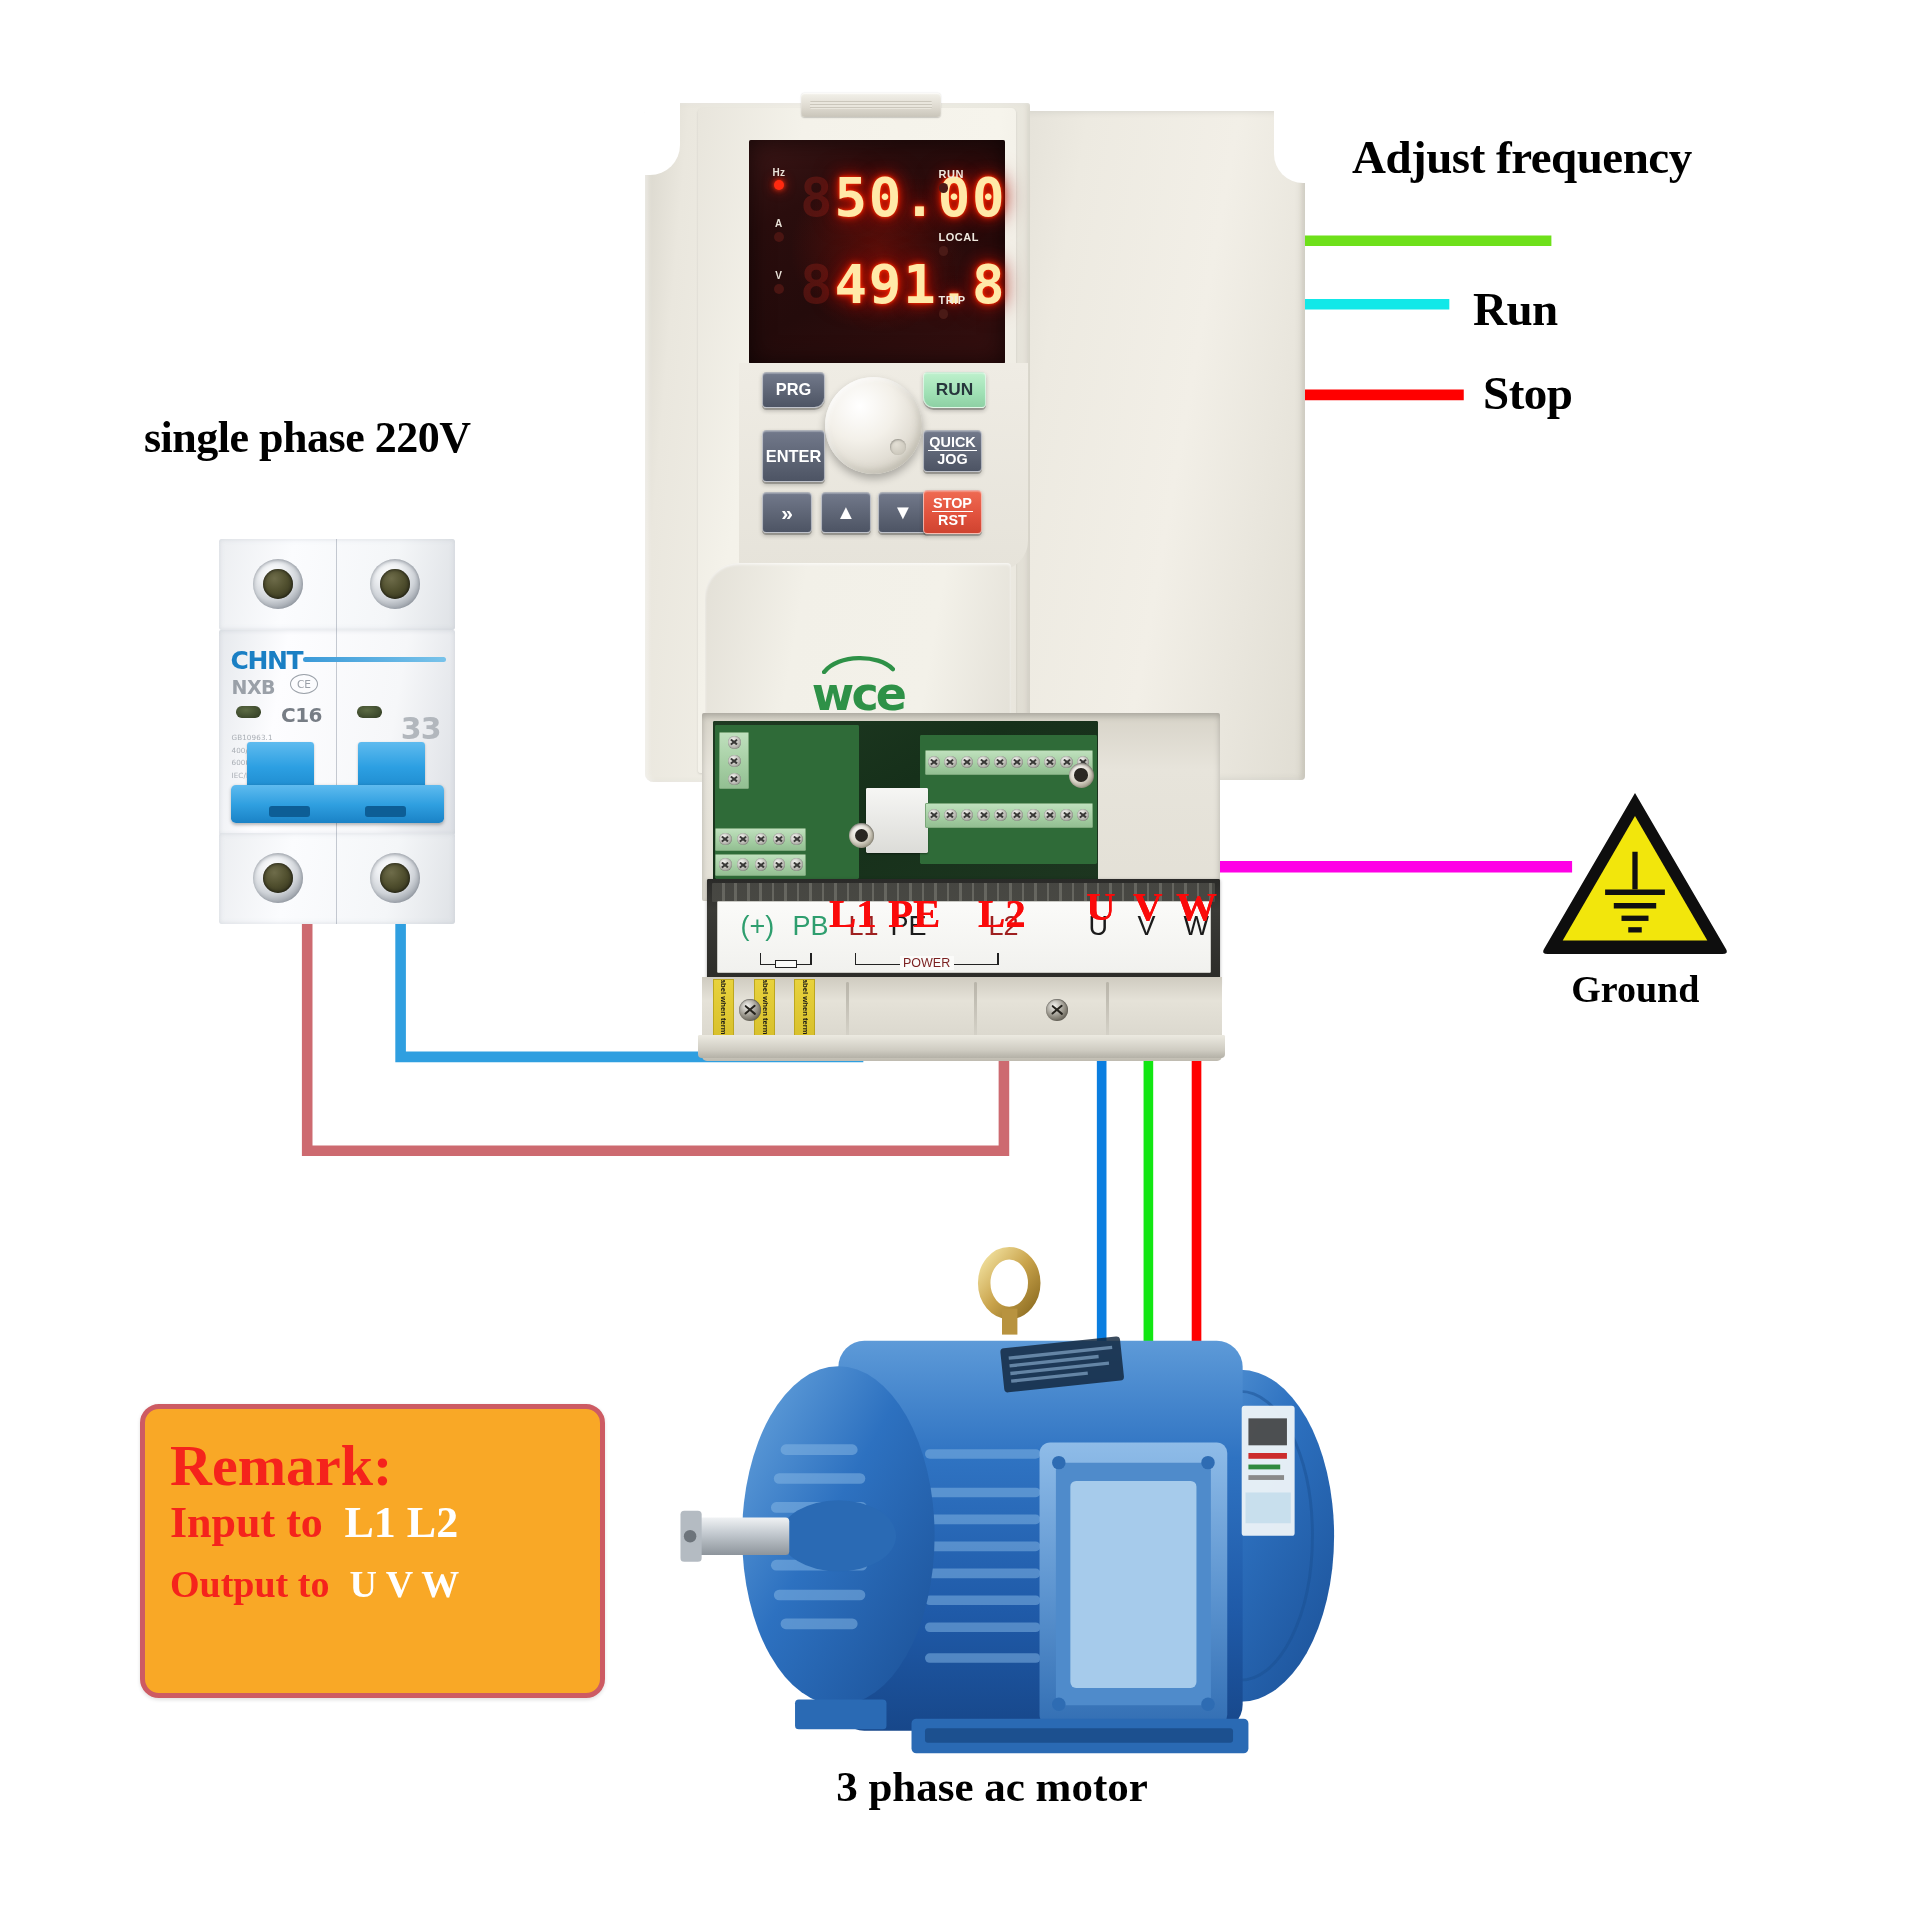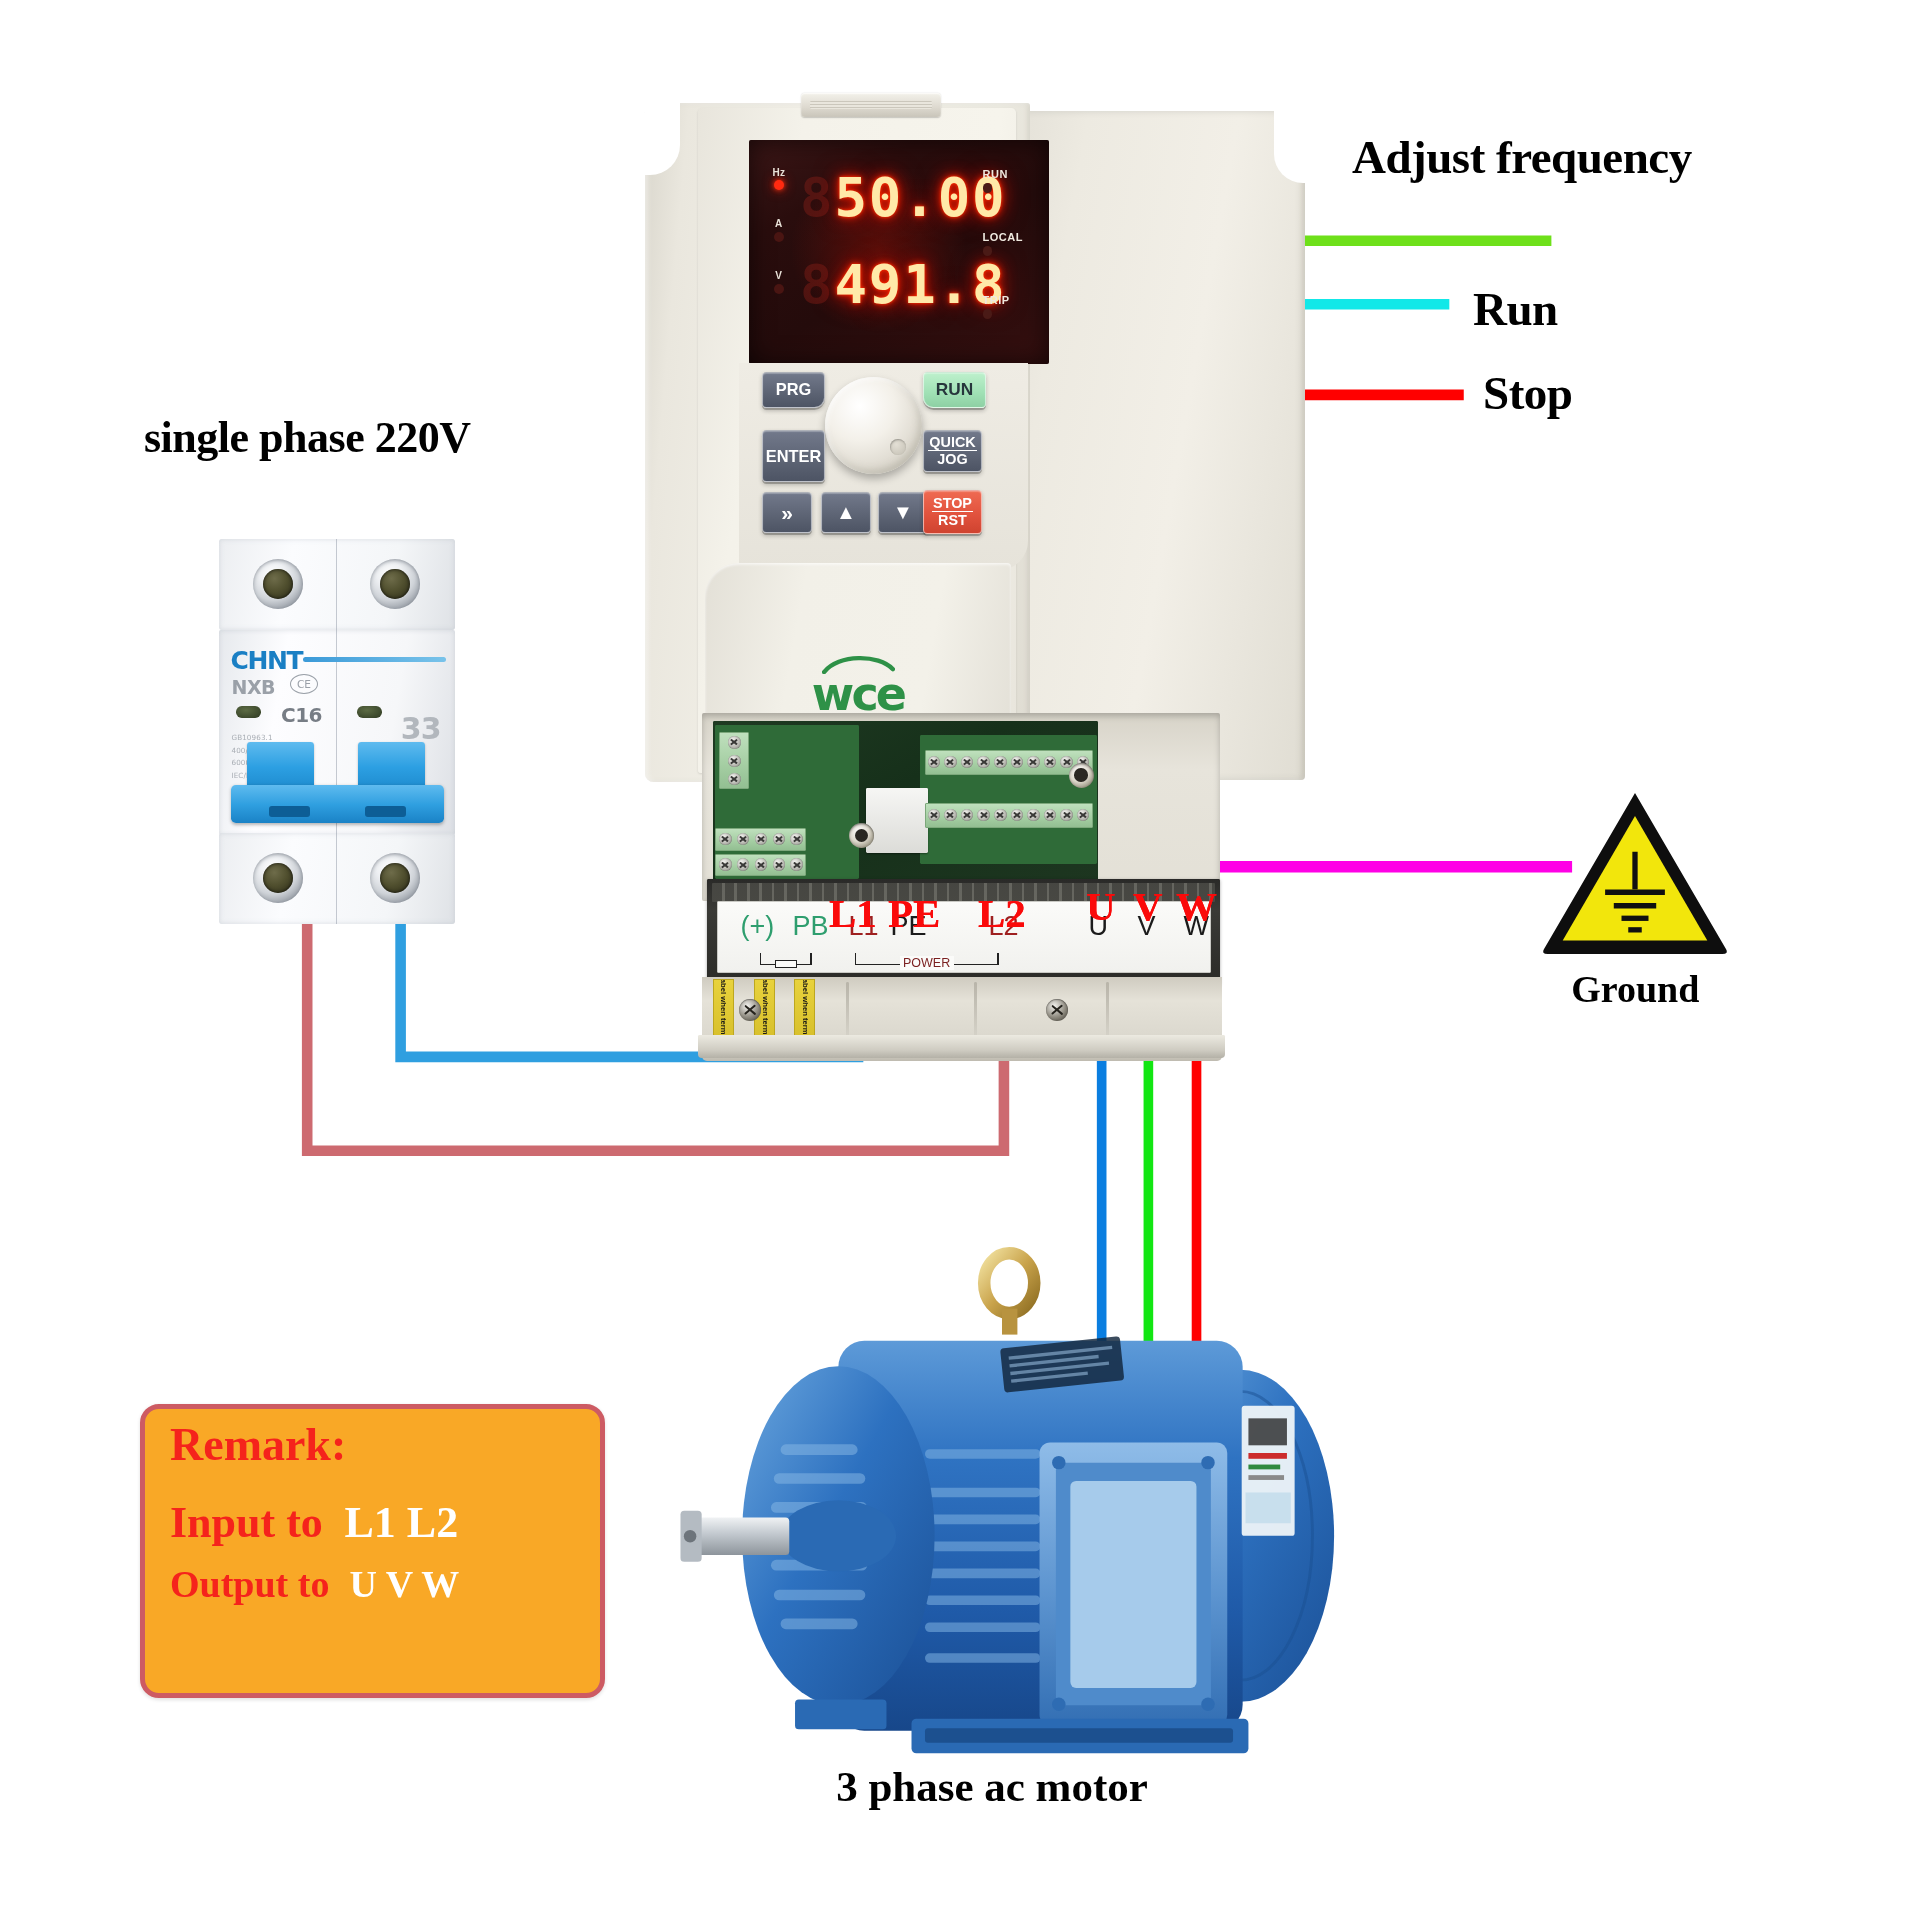--- a/index.html
+++ b/index.html
@@ -55,21 +55,21 @@
     border-radius:3.9px; box-shadow:inset 0 1px 1.4px rgba(255,255,255,.8), 0 0.5px 1.4px rgba(0,0,0,.2);
   }
   .latch-tab:after{
     content:""; position:absolute; left:8.7px; right:8.7px; top:7.7px; height:8.7px;
     background:repeating-linear-gradient(to bottom,#cbc7bc 0 1.4px,#e9e6dd 1.4px 2.9px);
     border-radius:1.4px;
   }
 
   
   .disp-panel{
-    position:absolute; left:104px; top:51px; width:300px; height:224px;
+    position:absolute; left:104px; top:51px; width:256px; height:224px;
     background:linear-gradient(150deg,#3b1616 0%,#2a0d0d 25%,#240b0b 55%,#350f0f 100%);
     border-radius:1.9px;
     box-shadow:inset 0 0 24px rgba(0,0,0,.65);
   }
   .disp-glow{
     position:absolute; left:43px; top:26.5px; width:173px; height:164px;
     background:radial-gradient(ellipse at 50% 50%, rgba(150,20,10,.45), rgba(40,8,8,0) 72%);
   }
   .led-row{ position:absolute; left:51px; width:159px; height:57px; display:flex; align-items:center; }
   .led-row.top{ top:29px; }
@@ -601,21 +601,21 @@
       <line x1="133" y1="212" x2="257" y2="212"></line>
       <line x1="151" y1="240" x2="239" y2="240"></line>
       <line x1="167" y1="266" x2="223" y2="266"></line>
       <line x1="181" y1="290" x2="209" y2="290"></line>
     </g>
   </svg>
   <div class="gnd-caption">Ground</div>
 </div>
 
 <div class="abs" id="remark">
-  <div class="rm-line rm-red" style="top:9px;font-size:46px;">Remark:</div>
+  <div class="rm-line rm-red" style="top:23px;font-size:58px;">Remark:</div>
 
   <div class="rm-line" style="top:88px;font-size:44px;">
     <span class="rm-red">Input to</span>
     <span class="rm-white" style="margin-left:10.6px;">L1    L2</span>
   </div>
 
   <div class="rm-line" style="top:153px;font-size:38px;">
     <span class="rm-red">Output to</span>
     <span class="rm-white" style="margin-left:10.6px;">U V W</span>
   </div>

